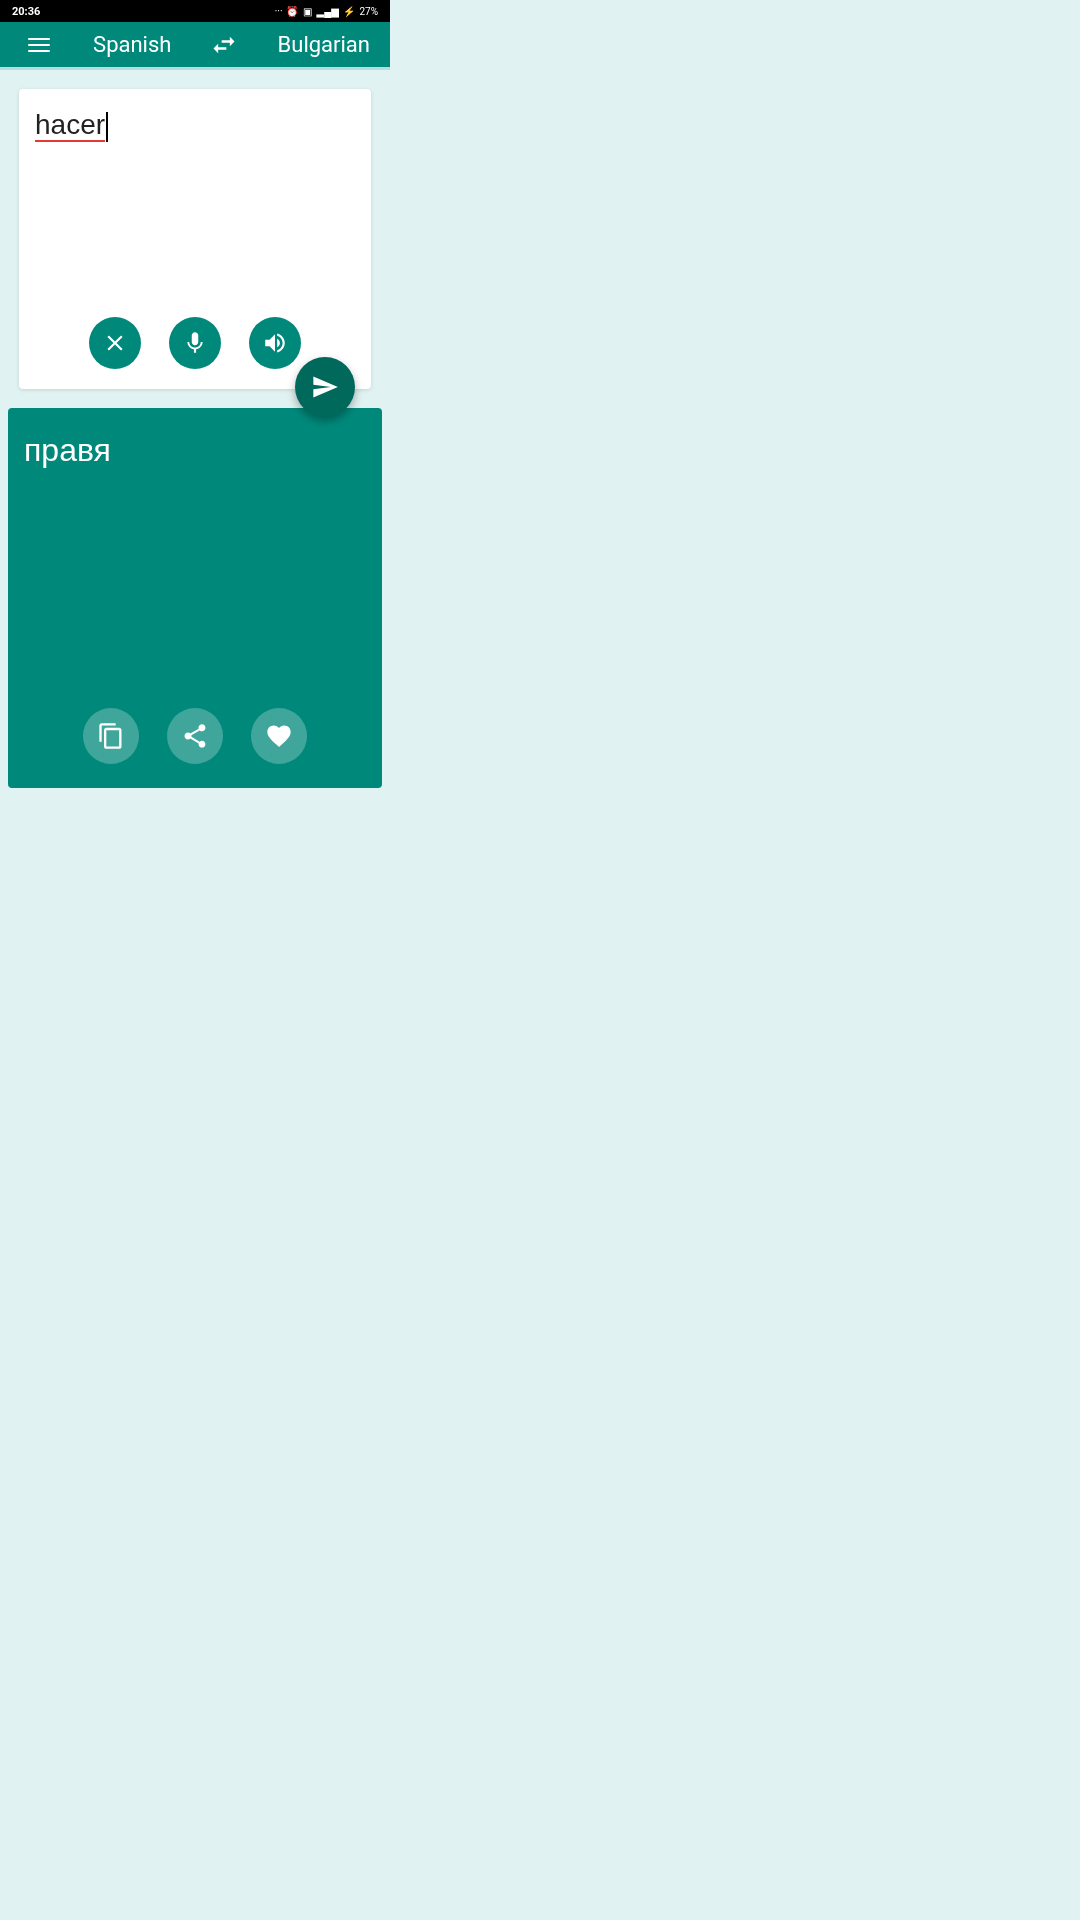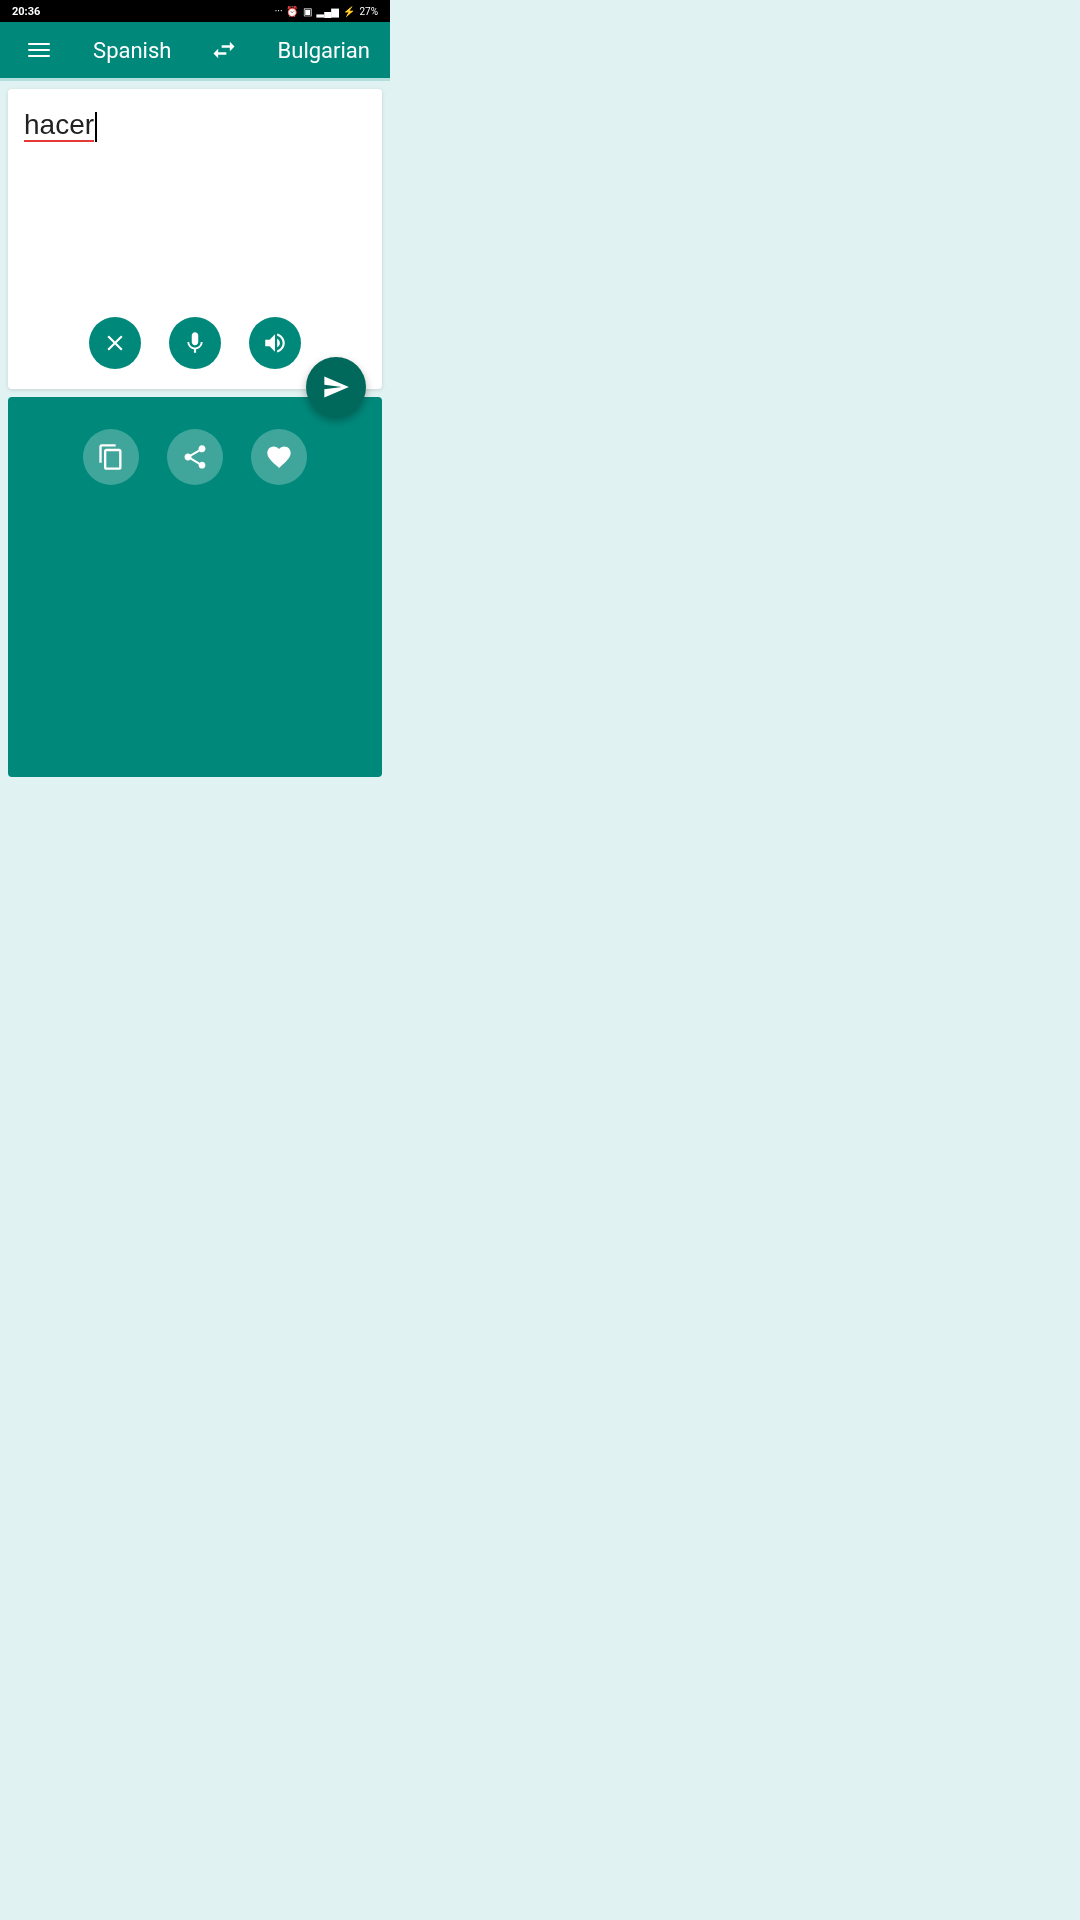--- a/index.html
+++ b/index.html
@@ -42,21 +42,21 @@
       font-size: 10px;
     }
 
     
     .navbar {
       background: #00897b;
       display: flex;
       align-items: center;
       justify-content: space-between;
       padding: 16px 20px;
-      height: 56px;
+      height: 45px;
     }
 
     .navbar-menu {
       display: flex;
       flex-direction: column;
       gap: 4px;
       cursor: pointer;
       padding: 8px;
     }
 
@@ -92,21 +92,21 @@
 
     
     .divider {
       background: #b2dfdb;
       height: 3px;
     }
 
     
     .input-panel {
       background: #fff;
-      margin: 8px;
+      margin: 19px;
       border-radius: 4px;
       padding: 16px;
       position: relative;
       min-height: 290px;
       display: flex;
       flex-direction: column;
       box-shadow: 0 1px 4px rgba(0,0,0,0.12);
     }
 
     .input-text-display {
@@ -305,20 +305,21 @@
     <div class="fab-container">
       <button class="fab-btn" title="Translate">
         <svg viewBox="0 0 24 24">
           <path d="M2.01 21L23 12 2.01 3 2 10l15 2-15 2z"></path>
         </svg>
       </button>
     </div>
   </div>
 
   <div class="translation-panel">
+    <div class="translation-text">правя</div>
 
     <div class="translation-actions">
       <button class="trans-btn" title="Copy">
         <svg viewBox="0 0 24 24">
           <path d="M16 1H4c-1.1 0-2 .9-2 2v14h2V3h12V1zm3 4H8c-1.1 0-2 .9-2 2v14c0 1.1.9 2 2 2h11c1.1 0 2-.9 2-2V7c0-1.1-.9-2-2-2zm0 16H8V7h11v14z"></path>
         </svg>
       </button>
       <button class="trans-btn" title="Share">
         <svg viewBox="0 0 24 24">
           <path d="M18 16.08c-.76 0-1.44.3-1.96.77L8.91 12.7c.05-.23.09-.46.09-.7s-.04-.47-.09-.7l7.05-4.11c.54.5 1.25.81 2.04.81 1.66 0 3-1.34 3-3s-1.34-3-3-3-3 1.34-3 3c0 .24.04.47.09.7L8.04 9.81C7.5 9.31 6.79 9 6 9c-1.66 0-3 1.34-3 3s1.34 3 3 3c.79 0 1.5-.31 2.04-.81l7.12 4.16c-.05.21-.08.43-.08.65 0 1.61 1.31 2.92 2.92 2.92s2.92-1.31 2.92-2.92c0-1.61-1.31-2.92-2.92-2.92z"></path>

